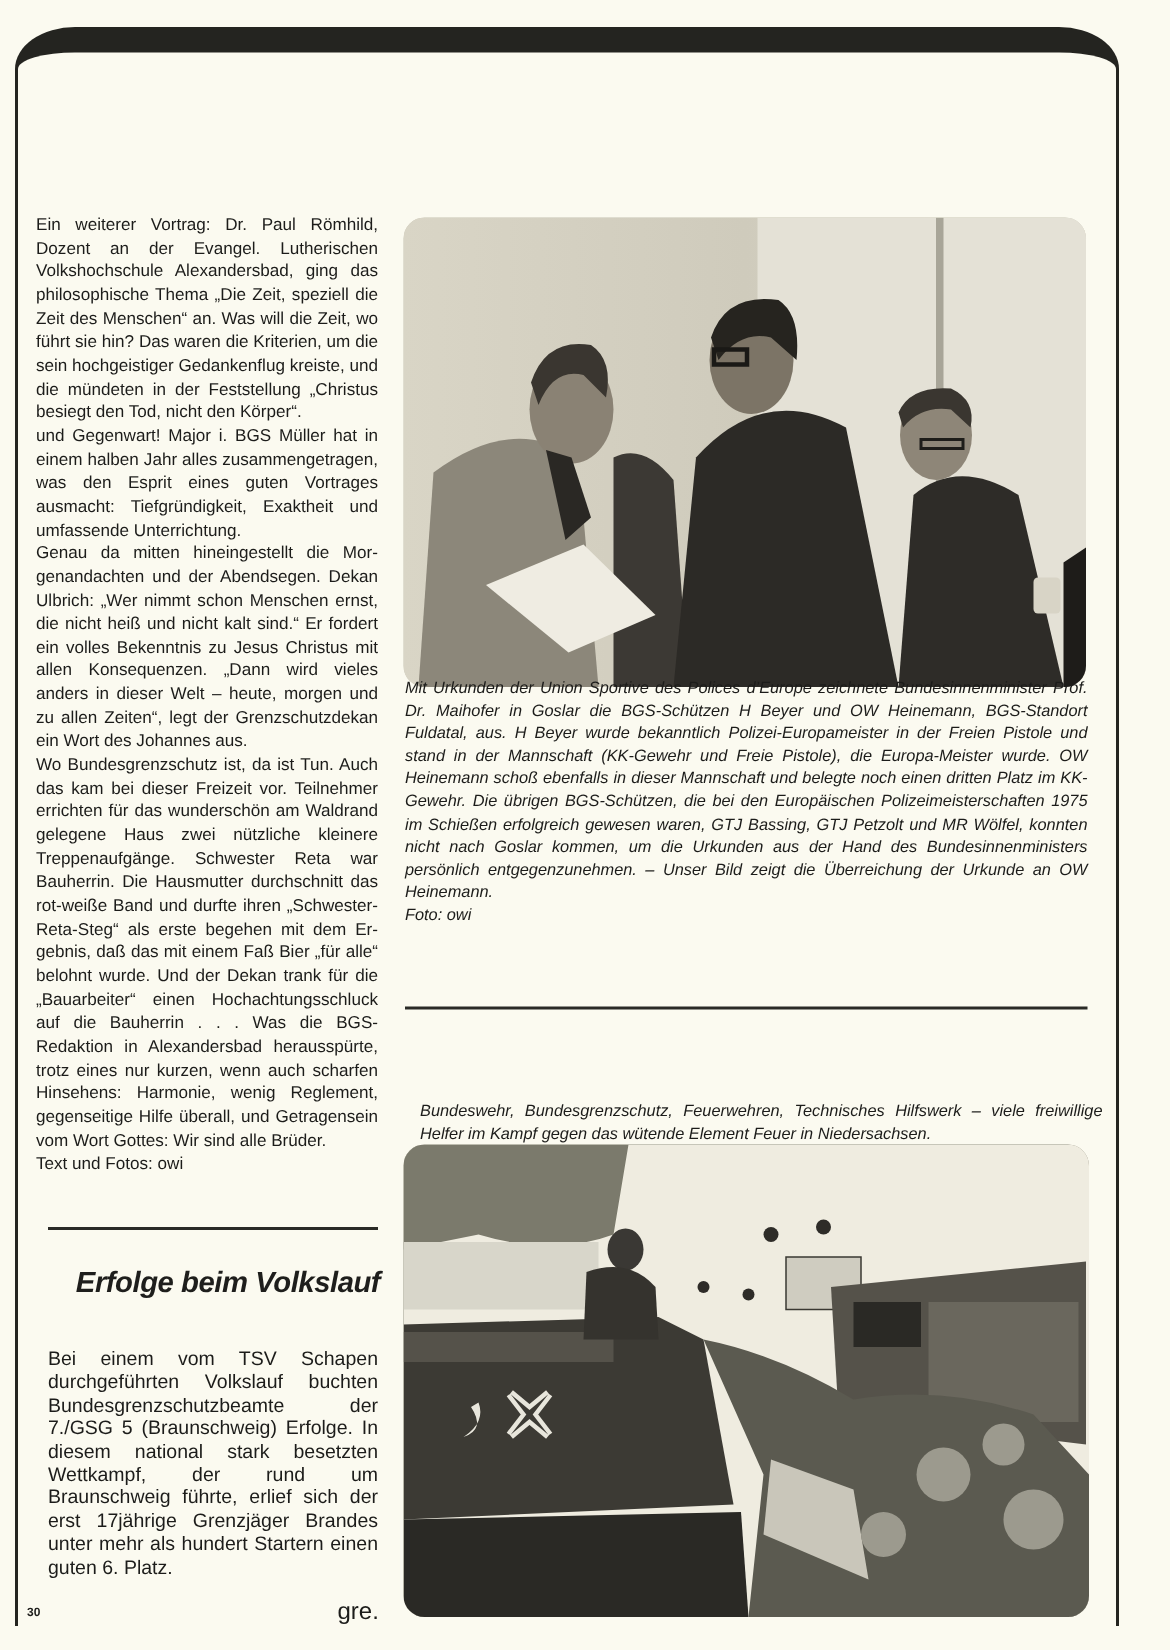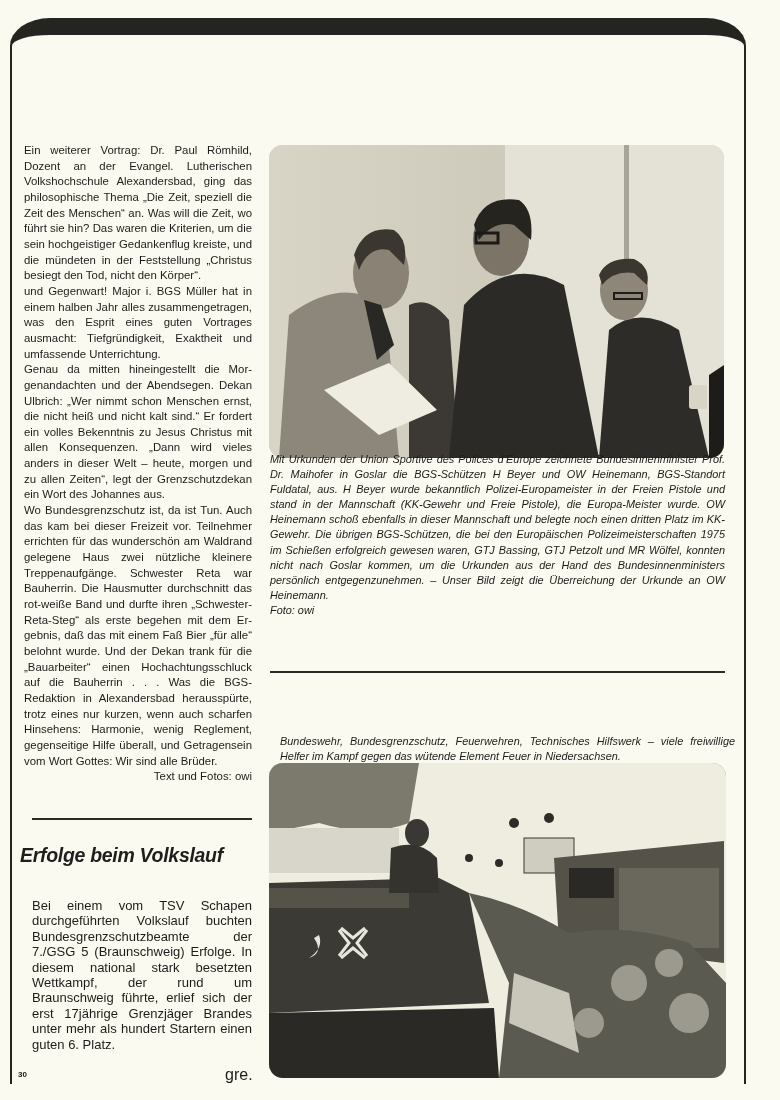--- a/index.html
+++ b/index.html
@@ -17,26 +17,26 @@
     border-top-left-radius:40px 28px;
     border-top-right-radius:40px 28px;
     box-sizing:border-box;
   }
   .left-col {
     position:absolute; left:24px; top:143px; width:228px;
     font-size:11.4px; line-height:15.65px; text-align:justify;
     hyphens:manual;
   }
   .left-col p { margin:0; }
-  .sign { text-align:right; }
+  .sign { }
   .rule { position:absolute; height:2px; background:#2a2a26; }
   .headline {
-    position:absolute; left:20px; top:846px; width:220px;
+    position:absolute; left:42px; top:846px; width:220px;
     font-family:"Liberation Sans", sans-serif; font-weight:bold; font-style:italic;
-    font-size:19.5px; line-height:19px; color:#1e1e1c; letter-spacing:-0.3px;
+    font-size:19.5px; line-height:19px; color:#1e1e1c; letter-spacing:-0.3px;text-align:center;
   }
   .volks {
     position:absolute; left:32px; top:898px; width:220px;
     font-size:13px; line-height:15.4px; text-align:justify;
   }
   .volks p { margin:0; }
   .pageno { position:absolute; left:18px; top:1070px; font-size:8px; font-weight:bold; }
   .gre { position:absolute; left:225px; top:1066px; font-size:16px; }
   .photo {
     position:absolute; border-radius:14px; overflow:hidden;

